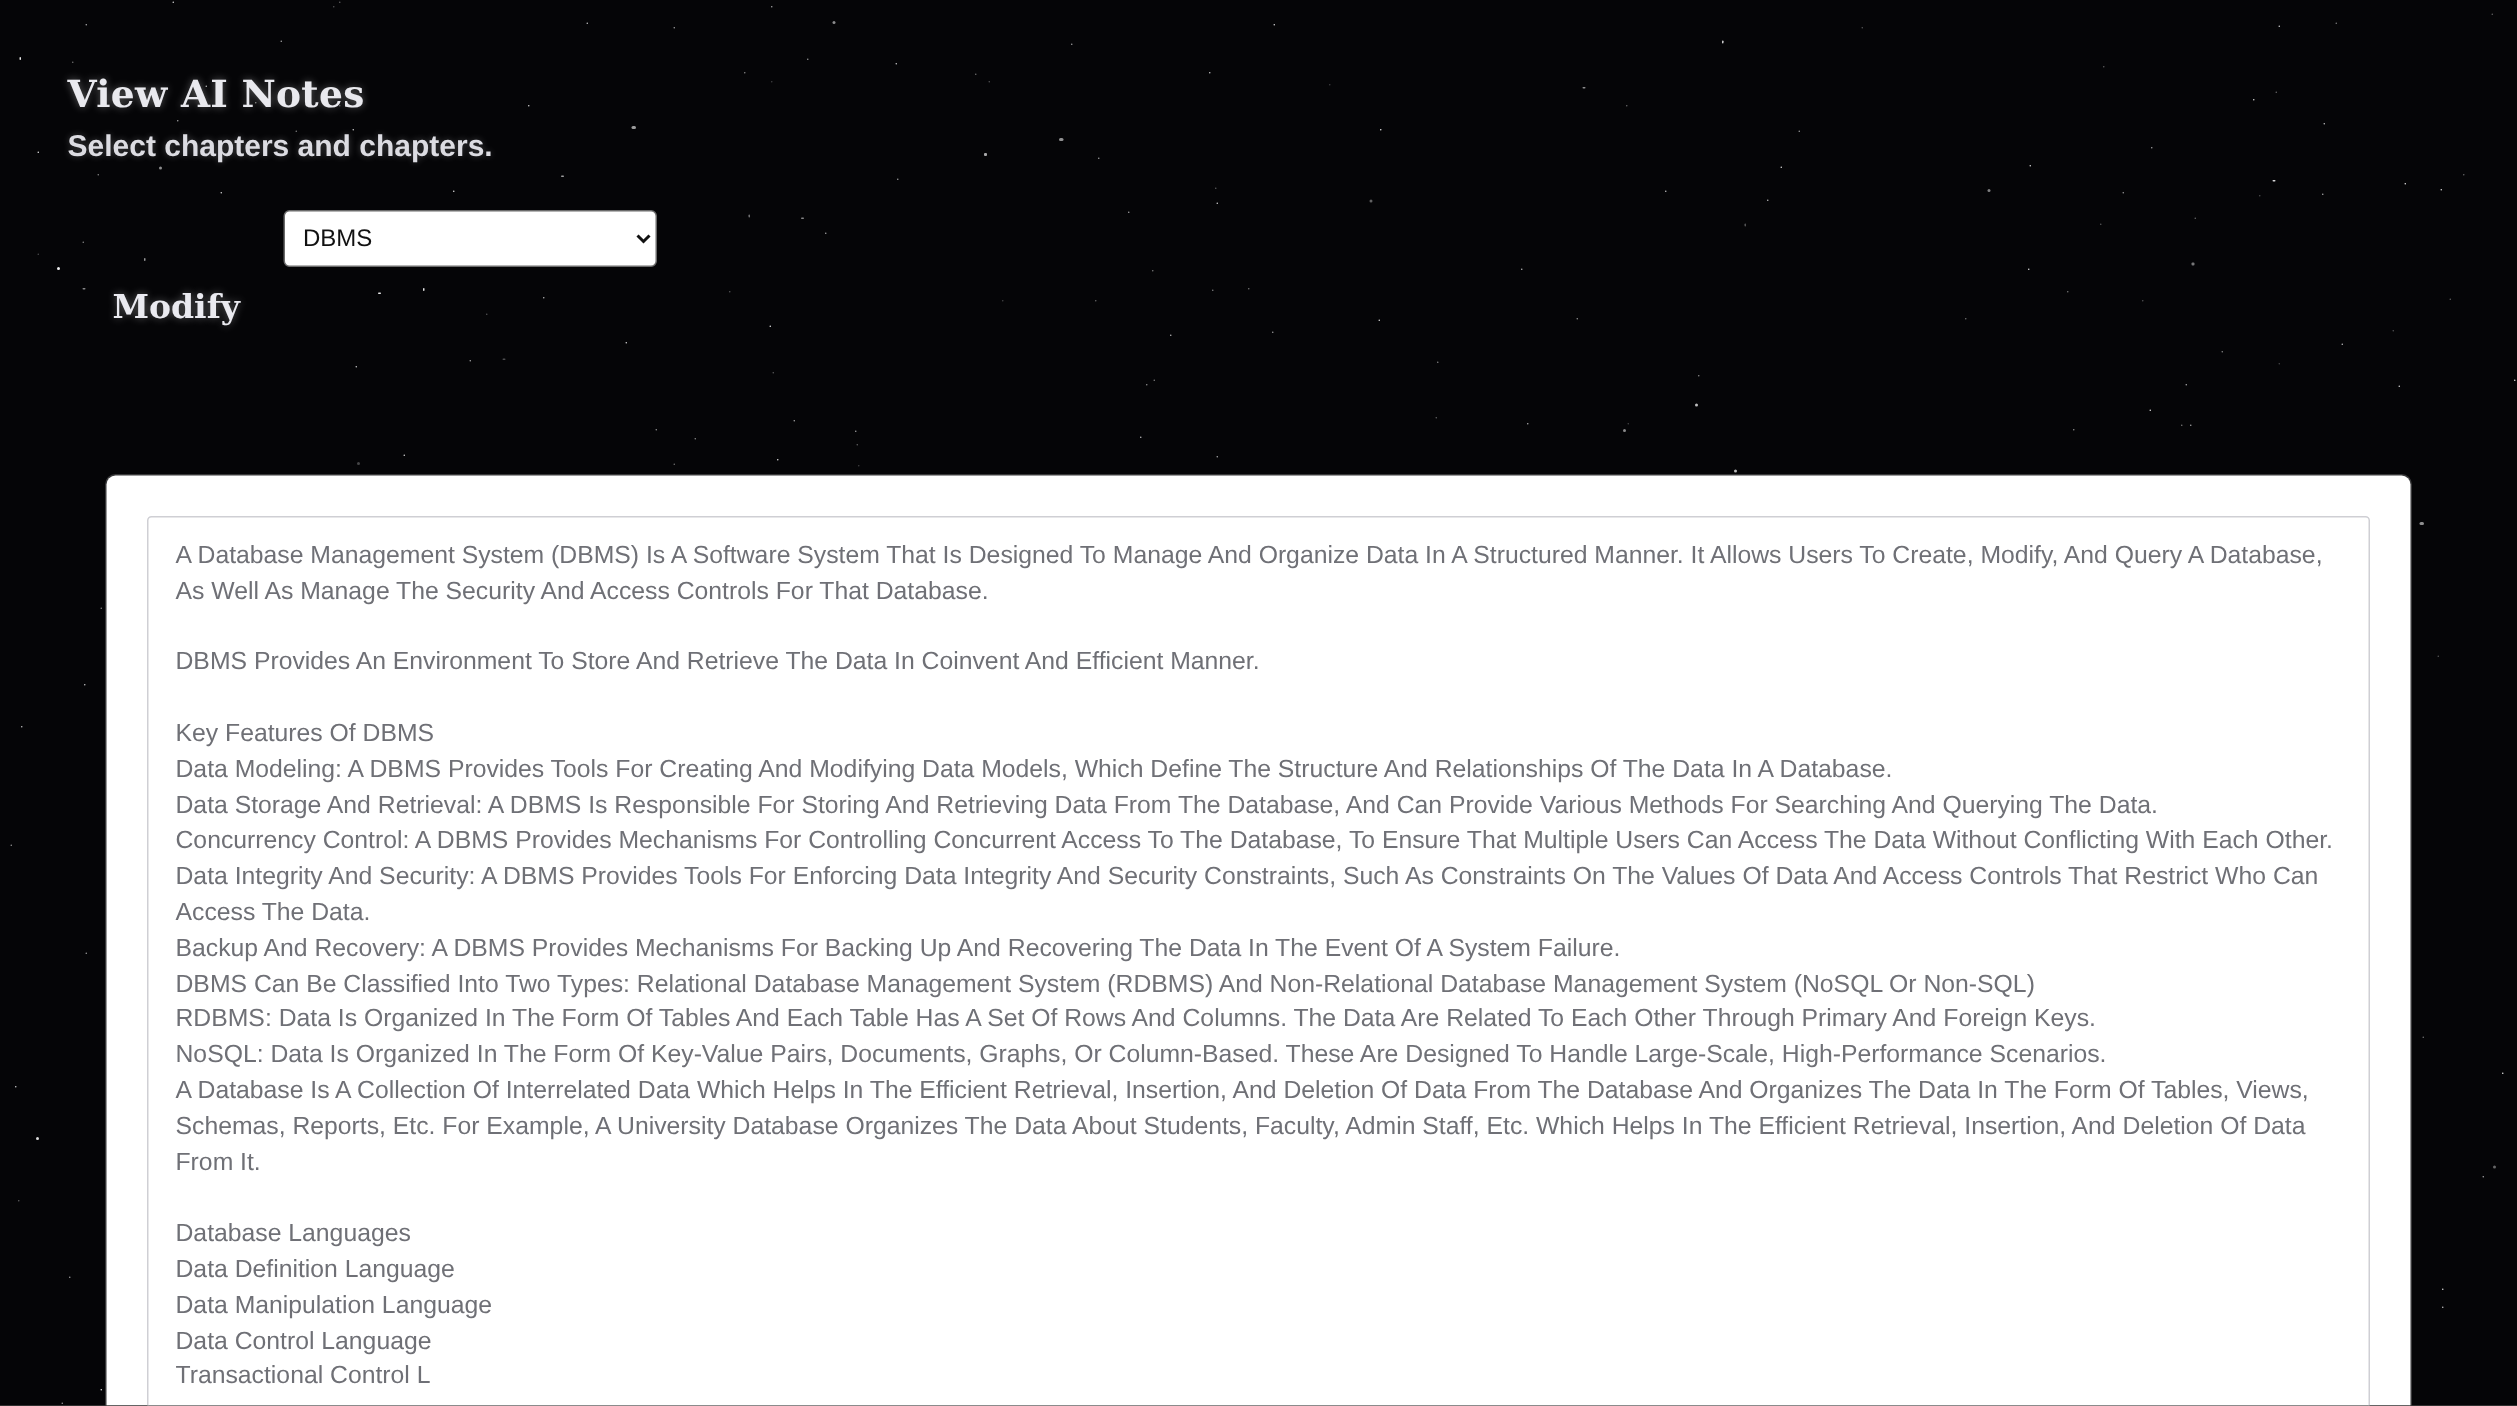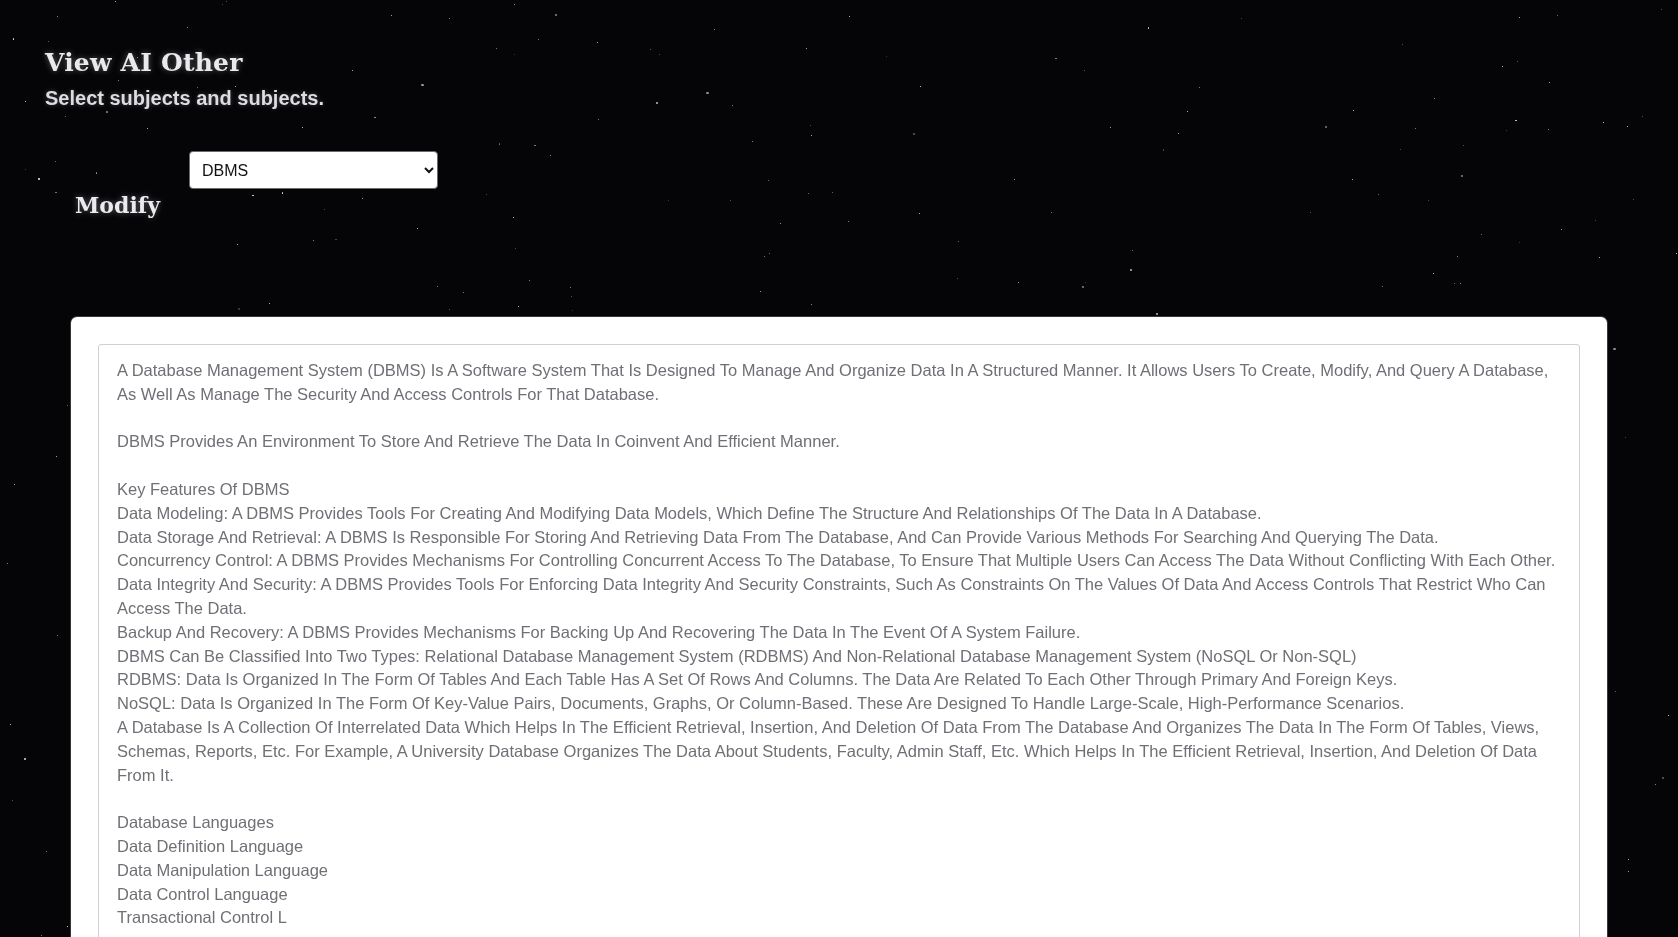--- a/index.html
+++ b/index.html
@@ -76,21 +76,21 @@
     border: 1px solid #6b6b6b;
     border-radius: 4px;
     padding: 6px 8px;
     box-sizing: border-box;
     appearance: auto;
   }
 
   #subject-select {
     position: absolute;
     left: 189px;
-    top: 15px;
+    top: 4px;
     width: 249px;
     height: 38px;
   }
 
   #chapter-select {
     position: absolute;
     left: 838px;
     top: 0;
     width: 250px;
     height: 38px;
@@ -569,22 +569,22 @@
       <div class="star" style="left: 272px; top: 464.1px; width: 1px; height: 1px; opacity: 0.64;"></div>
       <div class="star" style="left: 1377.5px; top: 193.6px; width: 1.4px; height: 1.4px; opacity: 0.48;"></div>
       <div class="star" style="left: 975.1px; top: 675.4px; width: 1.4px; height: 1.4px; opacity: 0.6;"></div>
       <div class="star" style="left: 581.4px; top: 508.4px; width: 1px; height: 1px; opacity: 0.94;"></div>
       <div class="star" style="left: 919.9px; top: 720.7px; width: 1px; height: 1px; opacity: 0.69;"></div>
       <div class="star" style="left: 779.6px; top: 222.6px; width: 1px; height: 1px; opacity: 0.75;"></div>
       <div class="star" style="left: 12.3px; top: 799.5px; width: 1px; height: 1px; opacity: 0.39;"></div>
     </div>
 
   <div class="header">
-    <h1 class="page-title">View AI Other</h1>
-    <h2 class="page-subtitle">Select subjects and subjects.</h2>
+    <h1 class="page-title">View AI Notes</h1>
+    <h2 class="page-subtitle">Select chapters and chapters.</h2>
   </div>
 
   <div class="selectors">
     <select id="subject-select">
       <option>DBMS</option>
     </select>
   </div>
 
   <div class="notes-heading">Modify</div>
 

